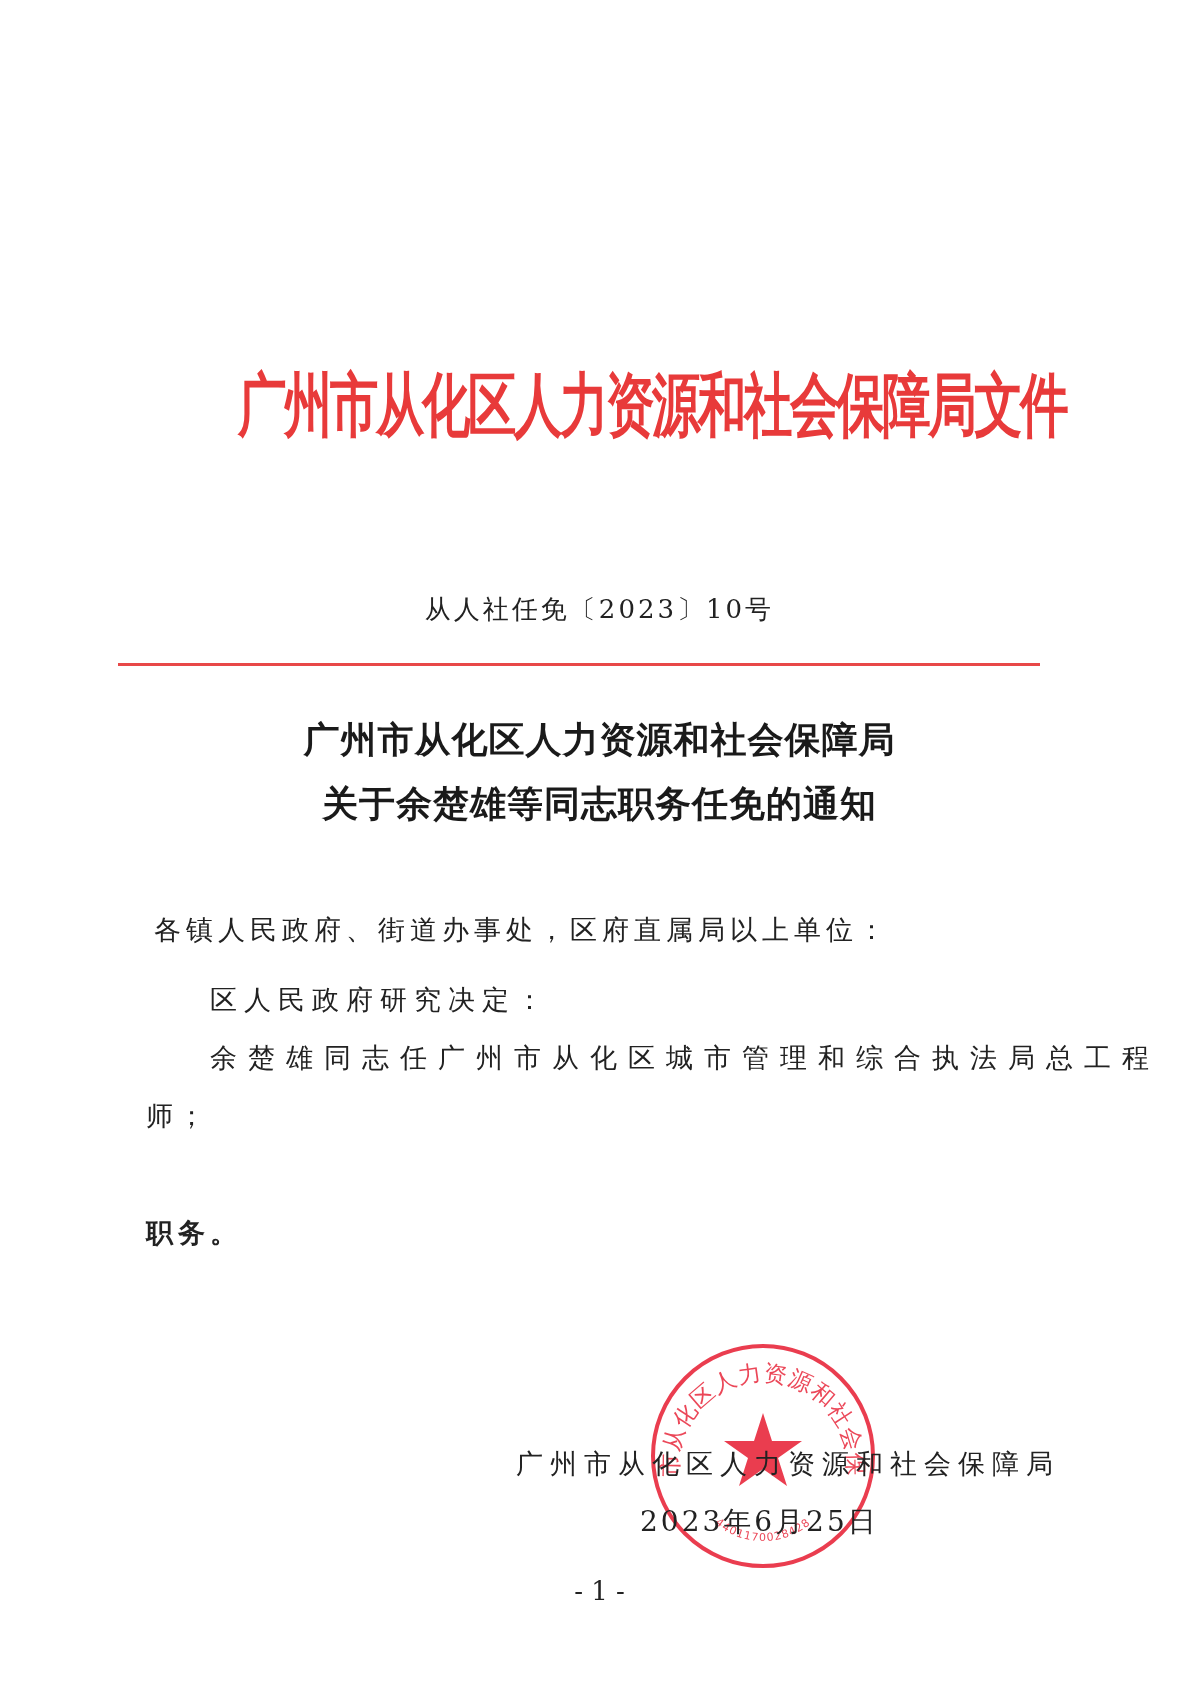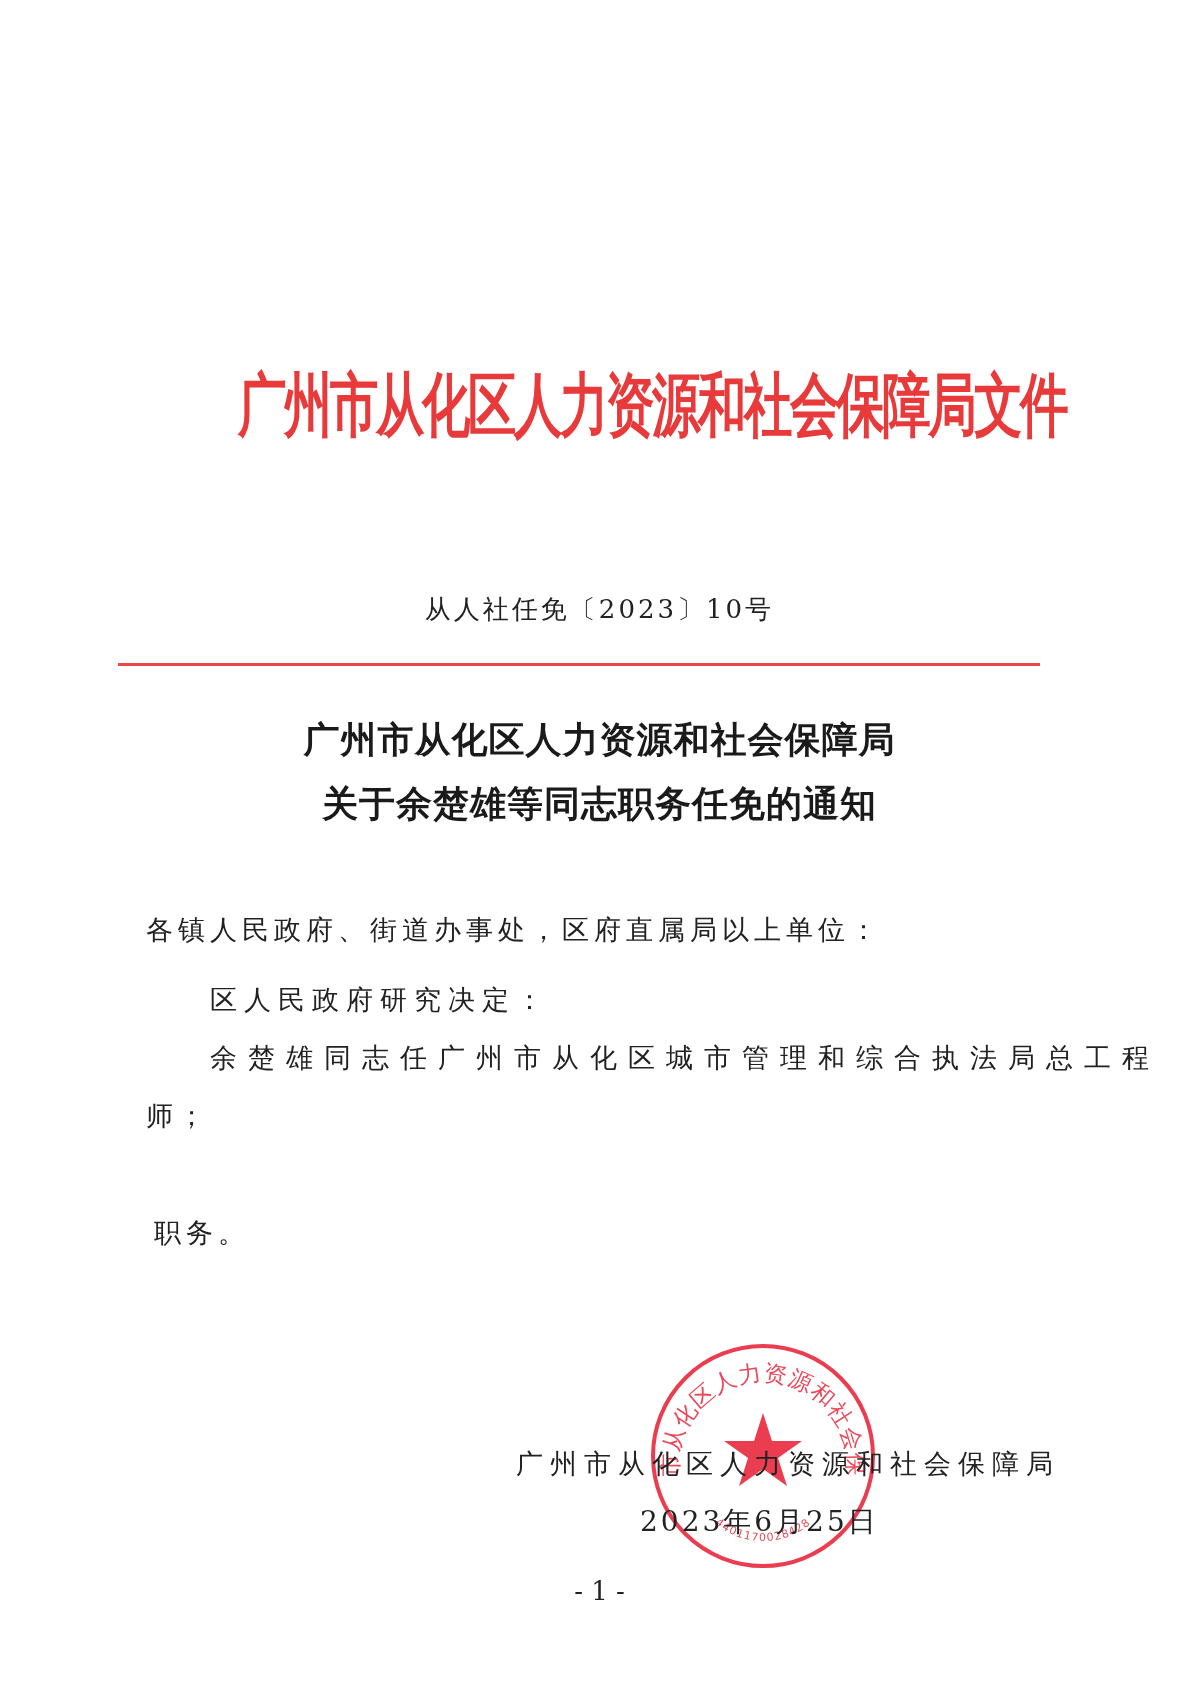--- a/index.html
+++ b/index.html
@@ -70,26 +70,26 @@
   }
   .title.l1 { top: 716px; }
   .title.l2 { top: 780px; }
   .body-text {
     position: absolute;
     font-family: "DejaVu Sans", "Liberation Sans", sans-serif;
     font-size: 27px;
     color: #222;
     white-space: nowrap;
   }
-  .addressee { left: 146px; top: 912px; letter-spacing: 5px; }
+  .addressee { left: 154px; top: 912px; letter-spacing: 5px; }
   .p1 { left: 210px; top: 982px; letter-spacing: 7px; }
   .p2a { left: 210px; top: 1040px; letter-spacing: 11px; }
   .p2b { left: 146px; top: 1098px; letter-spacing: 5px; }
   .p3a { left: 210px; top: 1157px; letter-spacing: 7.5px; }
-  .p3b { left: 154px; top: 1215px; letter-spacing: 5px; }
+  .p3b { left: 146px; top: 1215px; letter-spacing: 5px; font-weight: bold; }
 
   .stamp {
     position: absolute;
     left: 648px;
     top: 1341px;
     width: 230px;
     height: 230px;
   }
   .signature {
     position: absolute;

